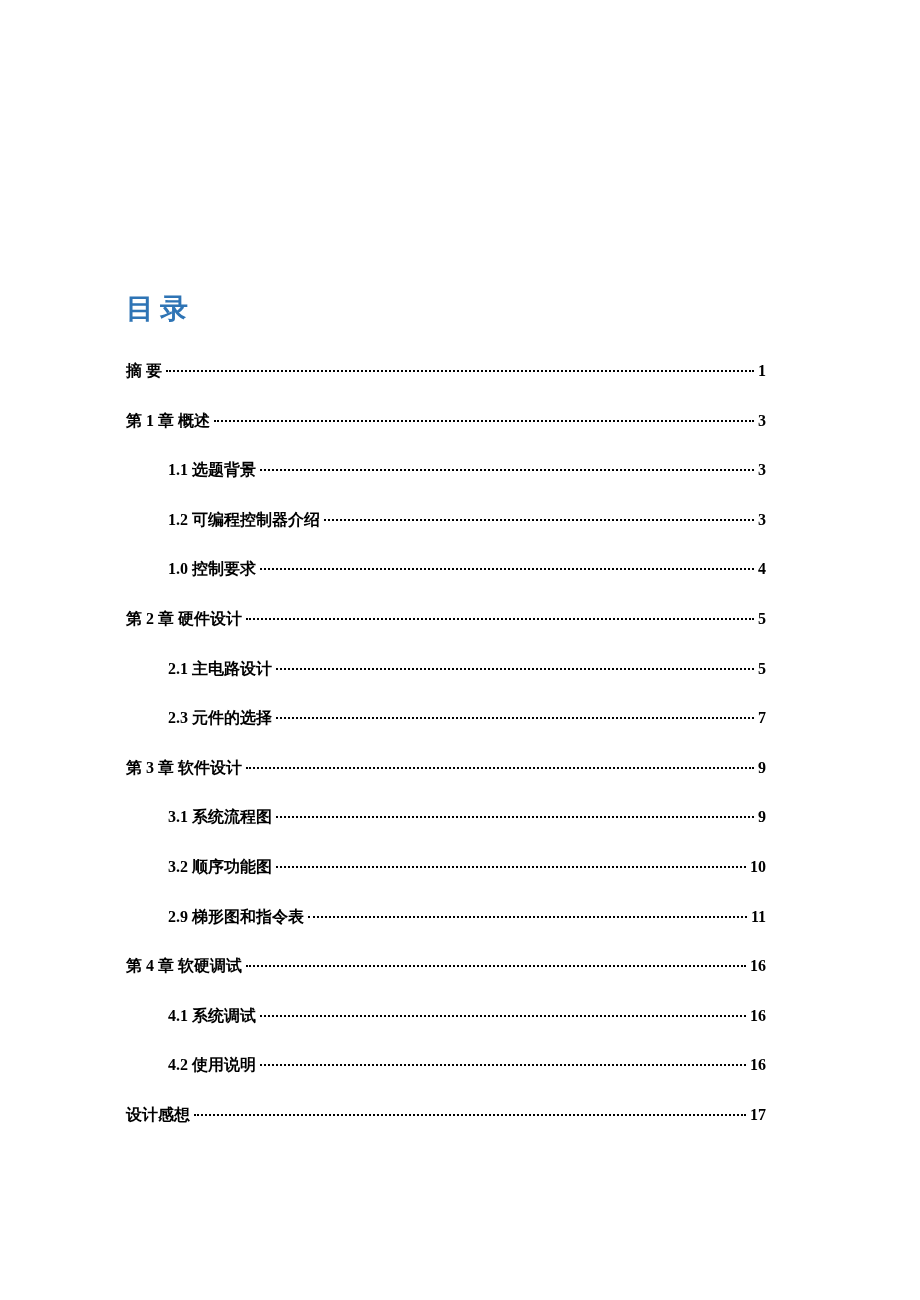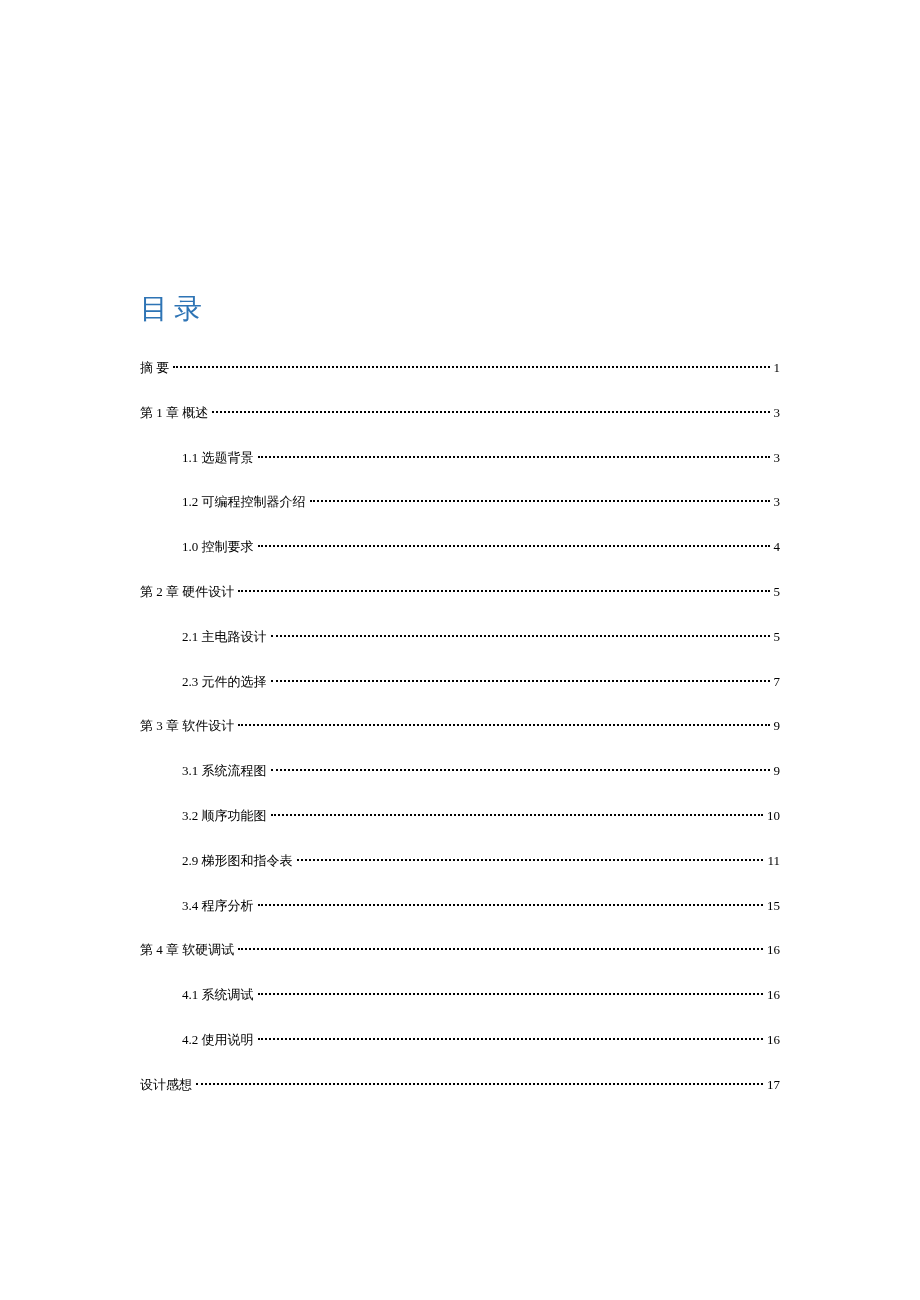--- a/index.html
+++ b/index.html
@@ -9,36 +9,37 @@
     }
     body {
       width: 920px;
       height: 1300px;
       background: #ffffff;
       font-family: "SimSun", "宋体", serif;
       position: relative;
     }
     .page-content {
       position: absolute;
-      left: 140px;
+      left: 126px;
       top: 290px;
       width: 640px;
+      font-weight: bold;
     }
     .toc-title {
       font-family: "SimHei", "黑体", sans-serif;
       font-size: 28px;
       color: #2e74b5;
       letter-spacing: 6px;
       margin-bottom: 30px;
     }
     .toc-entry {
       display: flex;
       align-items: baseline;
       margin-bottom: 24px;
-      font-size: 13px;
+      font-size: 16px;
       line-height: 1.6;
     }
     .toc-entry.level-1 {
       padding-left: 0;
     }
     .toc-entry.level-2 {
       padding-left: 42px;
     }
     .toc-label {
       white-space: nowrap;
@@ -116,25 +117,20 @@
       <div class="toc-entry level-2">
         <span class="toc-label">3.2 顺序功能图</span>
         <span class="toc-dots"></span>
         <span class="toc-page">10</span>
       </div>
       <div class="toc-entry level-2">
         <span class="toc-label">2.9 梯形图和指令表</span>
         <span class="toc-dots"></span>
         <span class="toc-page">11</span>
       </div>
-      <div class="toc-entry level-2">
-        <span class="toc-label">3.4 程序分析</span>
-        <span class="toc-dots"></span>
-        <span class="toc-page">15</span>
-      </div>
       <div class="toc-entry level-1">
         <span class="toc-label">第 4 章  软硬调试</span>
         <span class="toc-dots"></span>
         <span class="toc-page">16</span>
       </div>
       <div class="toc-entry level-2">
         <span class="toc-label">4.1 系统调试</span>
         <span class="toc-dots"></span>
         <span class="toc-page">16</span>
       </div>

